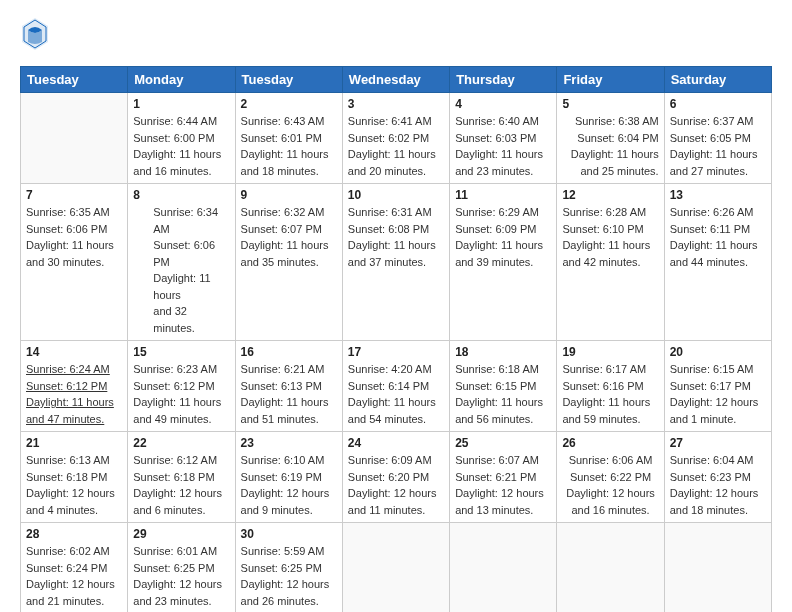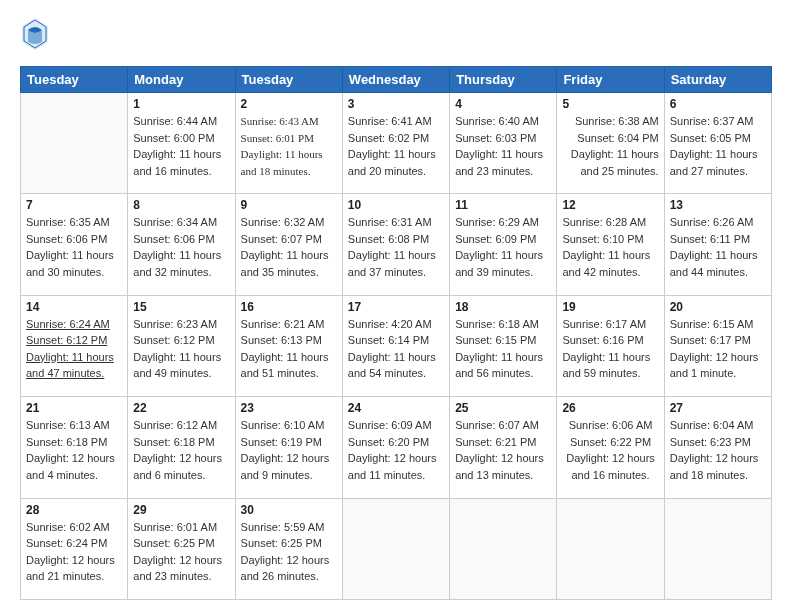--- a/index.html
+++ b/index.html
@@ -135,21 +135,21 @@
           <td class="empty"></td>
           <td>
             <span class="day-number">1</span>
             <div class="day-info" style="white-space: pre-line;">Sunrise: 6:44 AM
 Sunset: 6:00 PM
 Daylight: 11 hours
 and 16 minutes.</div>
           </td>
           <td>
             <span class="day-number">2</span>
-            <div class="day-info" style="white-space: pre-line; font-family: Liberation Serif, serif;">Sunrise: 6:43 AM
+            <div class="day-info" style="white-space: pre-line;">Sunrise: 6:43 AM
 Sunset: 6:01 PM
 Daylight: 11 hours
 and 18 minutes.</div>
           </td>
           <td>
             <span class="day-number">3</span>
             <div class="day-info" style="white-space: pre-line;">Sunrise: 6:41 AM
 Sunset: 6:02 PM
 Daylight: 11 hours
 and 20 minutes.</div>
@@ -179,21 +179,21 @@
         <tr>
           <td>
             <span class="day-number">7</span>
             <div class="day-info" style="white-space: pre-line;">Sunrise: 6:35 AM
 Sunset: 6:06 PM
 Daylight: 11 hours
 and 30 minutes.</div>
           </td>
           <td>
             <span class="day-number">8</span>
-            <div class="day-info" style="white-space: pre-line;">Sunrise: 6:34 AM
+            <div class="day-info" style="white-space: pre-line; margin-left: 20px;">Sunrise: 6:34 AM
 Sunset: 6:06 PM
 Daylight: 11 hours
 and 32 minutes.</div>
           </td>
           <td>
             <span class="day-number">9</span>
             <div class="day-info" style="white-space: pre-line;">Sunrise: 6:32 AM
 Sunset: 6:07 PM
 Daylight: 11 hours
 and 35 minutes.</div>

